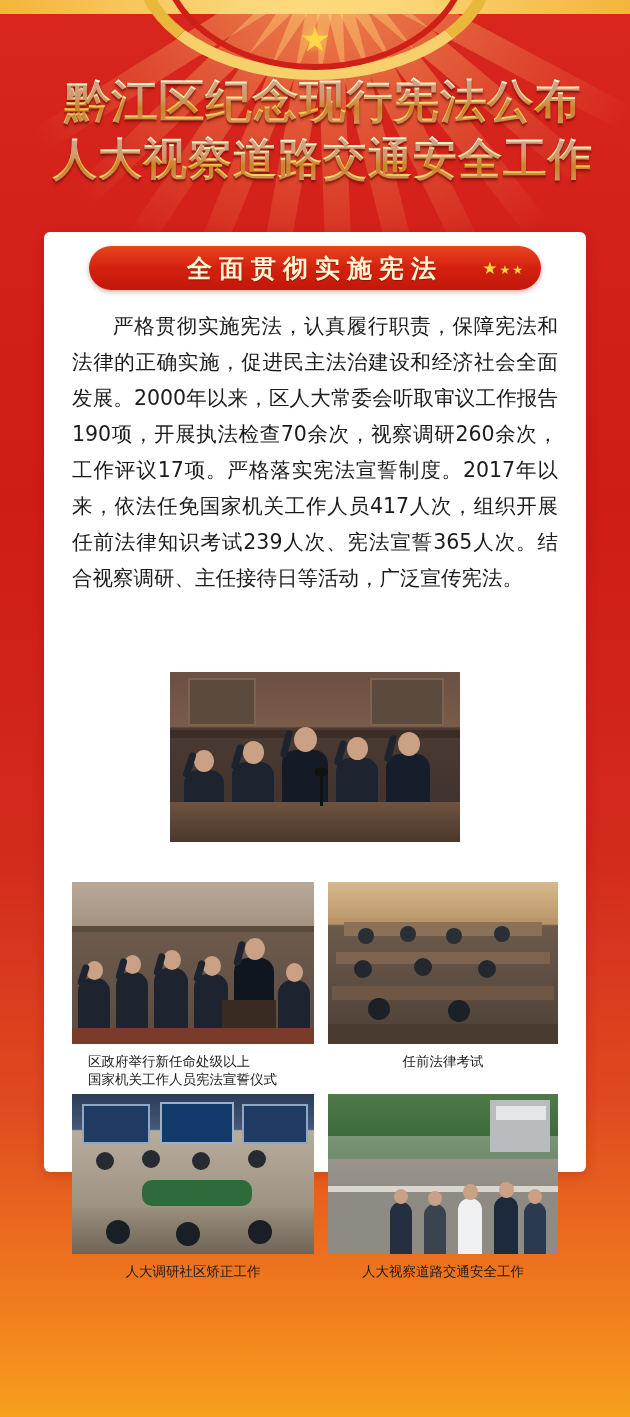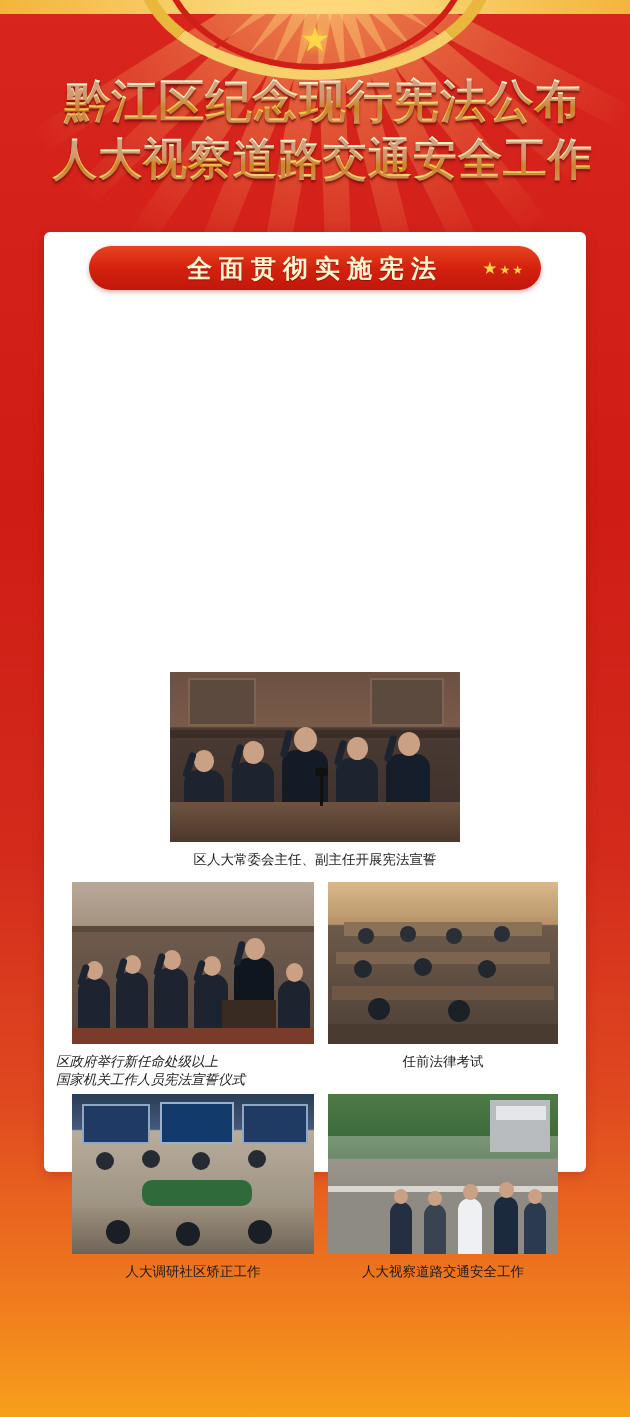--- a/index.html
+++ b/index.html
@@ -315,20 +315,21 @@
     <div class="title-line second">人大视察道路交通安全工作</div>
   </div>
 
   <div class="card">
 
     <div class="ribbon">
       <span class="ribbon-text">全面贯彻实施宪法</span>
       <span class="ribbon-stars"><span class="big">★</span>★★</span>
     </div>
 
+    <div class="body-text">严格贯彻实施宪法，认真履行职责，保障宪法和法律的正确实施，促进民主法治建设和经济社会全面发展。2000年以来，区人大常委会听取审议工作报告190项，开展执法检查70余次，视察调研260余次，工作评议17项。严格落实宪法宣誓制度。2017年以来，依法任免国家机关工作人员417人次，组织开展任前法律知识考试239人次、宪法宣誓365人次。结合视察调研、主任接待日等活动，广泛宣传宪法。</div>
 
     <div class="photo" style="left:126px; top:440px; width:290px; height:170px;">
       <div class="scene hall-bg">
         <div style="position:absolute;left:0;top:58px;width:100%;height:8px;background:#3b2e27;"></div>
         <div style="position:absolute;left:18px;top:6px;width:64px;height:44px;background:#5d4a3e;border:2px solid #7c6450;"></div>
         <div style="position:absolute;left:200px;top:6px;width:70px;height:44px;background:#5d4a3e;border:2px solid #7c6450;"></div>
         <div class="person" style="left:14px;width:40px;height:72px;"></div>
         <div class="head" style="left:24px;bottom:70px;width:20px;height:22px;"></div>
         <div class="arm" style="left:16px;bottom:64px;height:26px;transform:rotate(18deg);"></div>
         <div class="person" style="left:62px;width:42px;height:80px;"></div>
@@ -341,21 +342,20 @@
         <div class="head" style="left:177px;bottom:82px;width:21px;height:23px;"></div>
         <div class="arm" style="left:167px;bottom:76px;height:26px;transform:rotate(16deg);"></div>
         <div class="person" style="left:216px;width:44px;height:88px;background:#171e2b;"></div>
         <div class="head" style="left:228px;bottom:86px;width:22px;height:24px;"></div>
         <div class="arm" style="left:217px;bottom:80px;height:27px;transform:rotate(15deg);"></div>
         <div class="desk" style="bottom:0;height:40px;background:linear-gradient(180deg,#6f5340,#4b382c);"></div>
         <div style="position:absolute;left:150px;bottom:36px;width:3px;height:34px;background:#111;"></div>
         <div style="position:absolute;left:145px;bottom:66px;width:13px;height:8px;background:#111;border-radius:3px;"></div>
       </div>
     </div>
-    <div class="cap" style="left:126px; top:618px; width:290px; text-align:center;">区人大常委会主任、副主任开展宪法宣誓</div>
 
     <div class="photo" style="left:28px; top:650px; width:242px; height:162px;">
       <div class="scene hall-bg2">
         <div style="position:absolute;left:0;top:44px;width:100%;height:6px;background:#5a4a3d;"></div>
         <div class="person" style="left:6px;width:32px;height:66px;"></div>
         <div class="head" style="left:14px;bottom:64px;width:17px;height:19px;"></div>
         <div class="arm" style="left:8px;bottom:58px;height:22px;transform:rotate(18deg);"></div>
         <div class="person" style="left:44px;width:32px;height:72px;"></div>
         <div class="head" style="left:52px;bottom:70px;width:17px;height:19px;"></div>
         <div class="arm" style="left:46px;bottom:64px;height:22px;transform:rotate(16deg);"></div>
@@ -367,21 +367,21 @@
         <div class="arm" style="left:124px;bottom:62px;height:22px;transform:rotate(17deg);"></div>
         <div class="person" style="left:162px;width:40px;height:86px;background:#10161f;"></div>
         <div class="head" style="left:173px;bottom:84px;width:20px;height:22px;"></div>
         <div class="arm" style="left:164px;bottom:78px;height:25px;transform:rotate(14deg);"></div>
         <div class="person" style="left:206px;width:32px;height:64px;"></div>
         <div class="head" style="left:214px;bottom:62px;width:17px;height:19px;"></div>
         <div style="position:absolute;left:150px;bottom:0;width:54px;height:44px;background:#3a2b22;"></div>
         <div class="desk" style="bottom:0;height:16px;background:#7a3b2a;"></div>
       </div>
     </div>
-    <div class="cap" style="left:12px; top:820px; width:242px; white-space:pre-line;font-style:italic;">区政府举行新任命处级以上
+    <div class="cap" style="left:44px; top:820px; width:242px; white-space:pre-line;">区政府举行新任命处级以上
 国家机关工作人员宪法宣誓仪式</div>
 
     <div class="photo" style="left:284px; top:650px; width:230px; height:162px;">
       <div class="scene room-bg">
         <div style="position:absolute;left:0;top:0;width:100%;height:36px;background:linear-gradient(180deg,#d8b98b,#bb9a6e);"></div>
         <div style="position:absolute;left:16px;top:40px;width:198px;height:14px;background:#8a7259;"></div>
         <div style="position:absolute;left:8px;top:70px;width:214px;height:12px;background:#7d6450;"></div>
         <div style="position:absolute;left:4px;top:104px;width:222px;height:14px;background:#6f5745;"></div>
         <div class="head" style="left:30px;top:46px;width:16px;height:16px;background:#2a2e35;"></div>
         <div class="head" style="left:72px;top:44px;width:16px;height:16px;background:#2a2e35;"></div>

